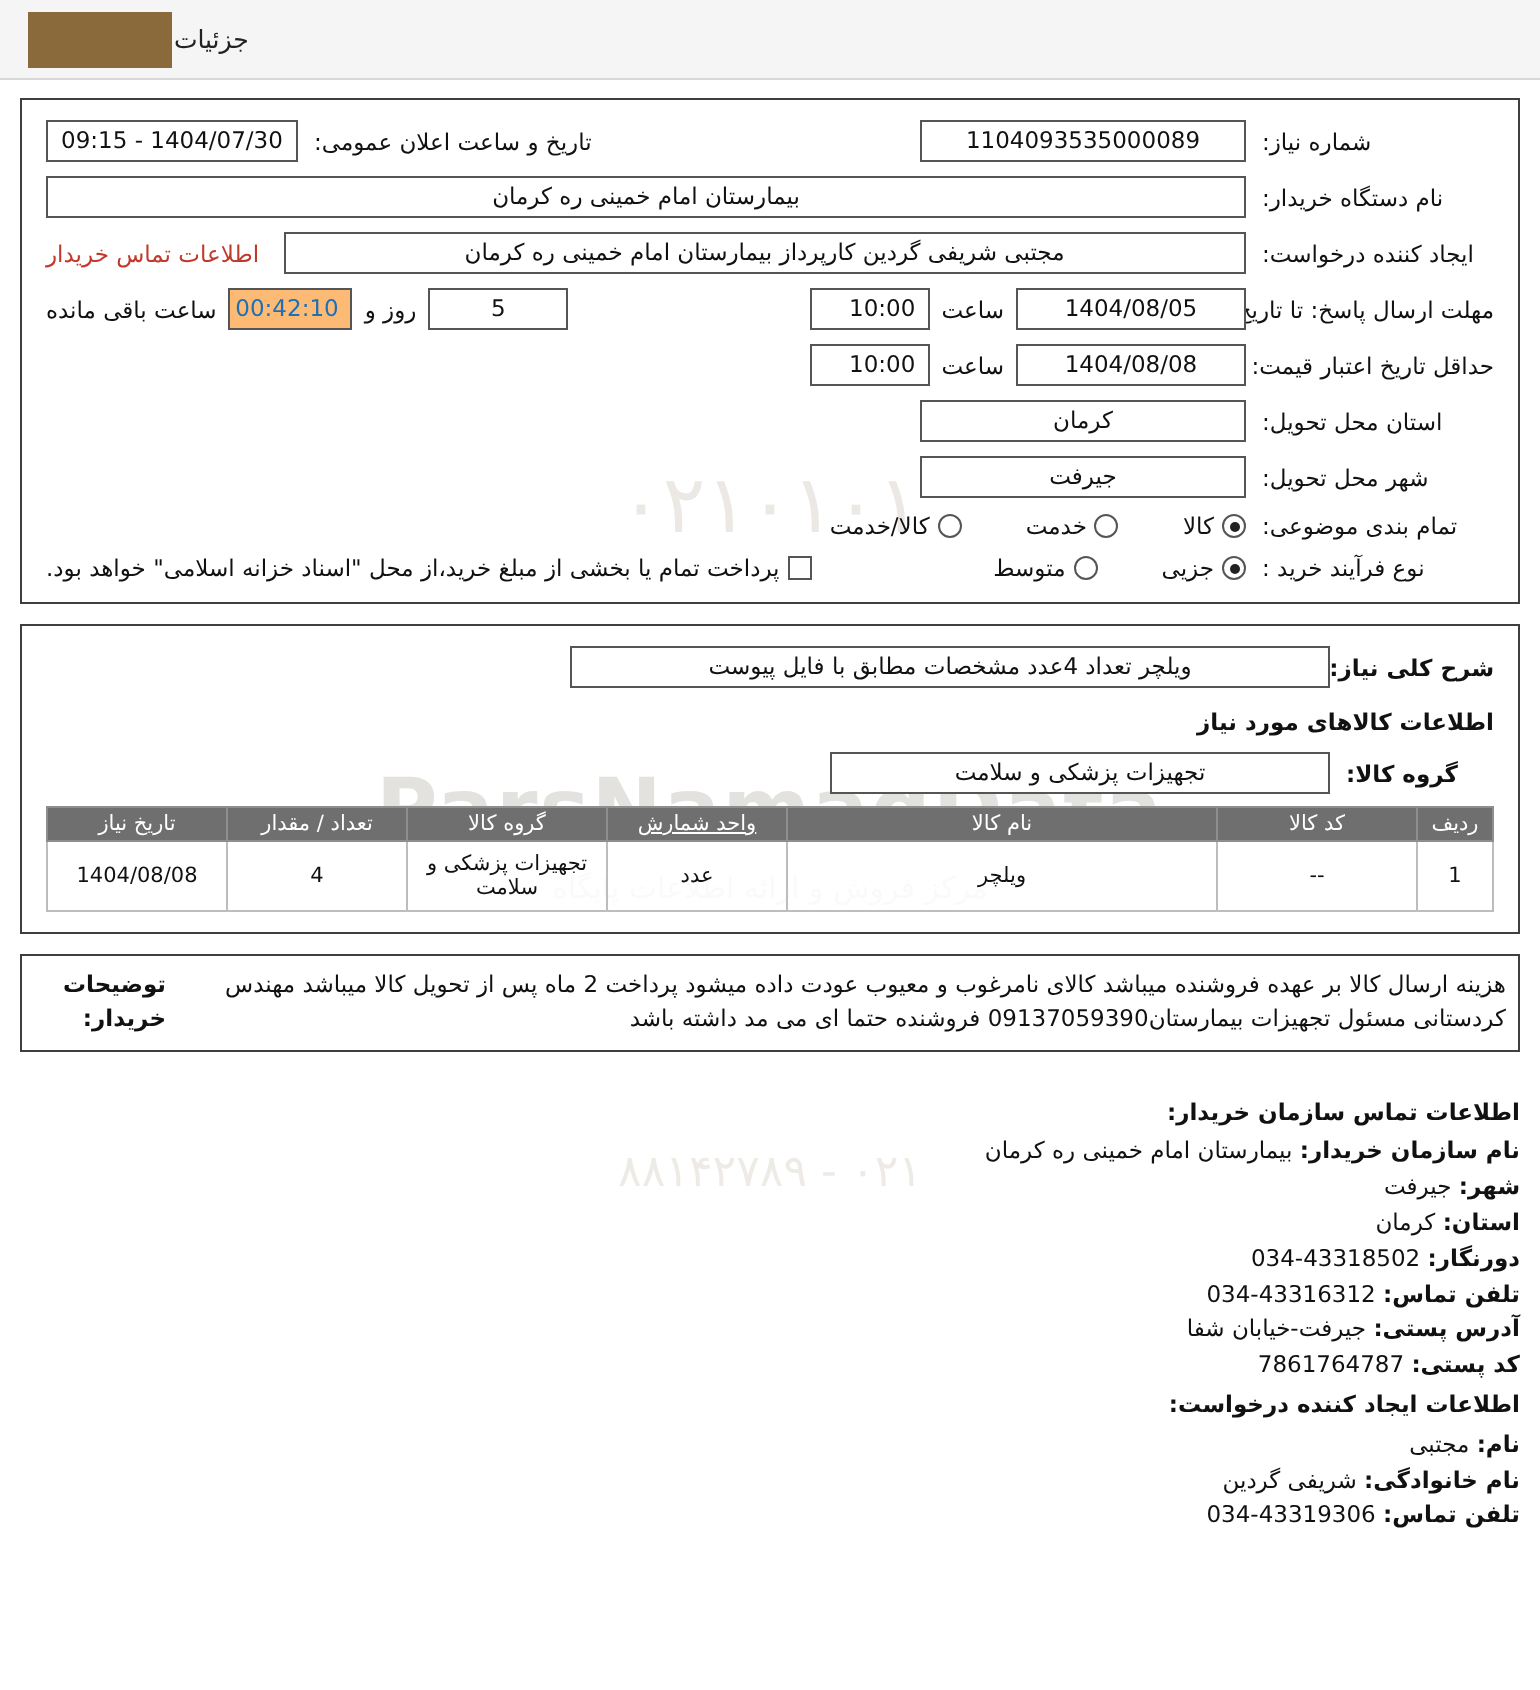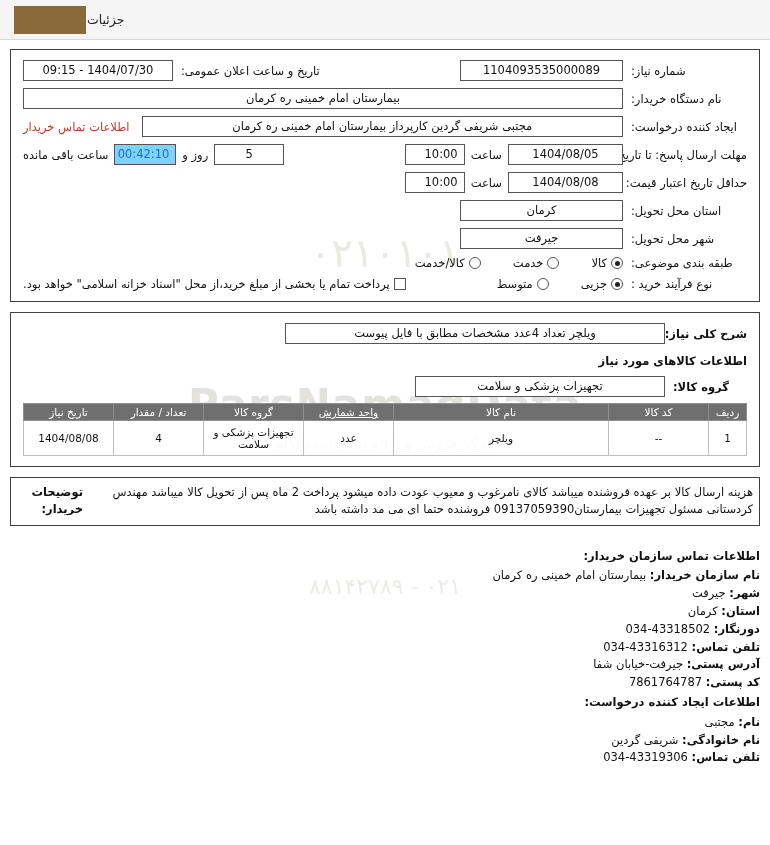--- a/index.html
+++ b/index.html
@@ -120,41 +120,41 @@
     height: 21px;
     line-height: 19px;
     font-size: 11.5px;
     color: #111;
     padding: 0 6px;
     text-align: center;
     overflow: hidden;
     white-space: nowrap;
   }
   .fld.long { flex: 1 1 auto; min-width: 0; }
-  .fld.w150 { width: 150px; }
+  .fld.w150 { width: 126px; }
   .fld.w115 { width: 115px; }
   .fld.w70  { width: 70px; }
   .fld.w60  { width: 60px; padding-left: 23px; }
   .fld.w163 { width: 163px; }
 
   .link {
     color: #c0392b;
     font-size: 11.5px;
     text-decoration: none;
     white-space: nowrap;
     margin-right: 6px;
   }
   .mini-lbl {
     font-size: 11.5px;
     color: #111;
     white-space: nowrap;
   }
   .countdown {
     border: 1px solid #555;
-    background: #7dd3fc;
+    background: #fdba74;
     color: #1f6fb5;
     height: 21px;
     line-height: 19px;
     font-size: 11.5px;
     padding: 0 6px;
     width: 62px;
     text-align: center;
   }
 
   
@@ -322,21 +322,21 @@
       <div class="lbl">استان محل تحویل:</div>
       <div class="fld w163">کرمان</div>
     </div>
 
     <div class="row">
       <div class="lbl">شهر محل تحویل:</div>
       <div class="fld w163">جیرفت</div>
     </div>
 
     <div class="row">
-      <div class="lbl">طبقه بندی موضوعی:</div>
+      <div class="lbl">تمام بندی موضوعی:</div>
       <div class="opts-wrap">
         <label class="opt">
           <span class="radio on"></span>
           <span>کالا</span>
         </label>
         <label class="opt">
           <span class="radio"></span>
           <span>خدمت</span>
         </label>
         <label class="opt">

